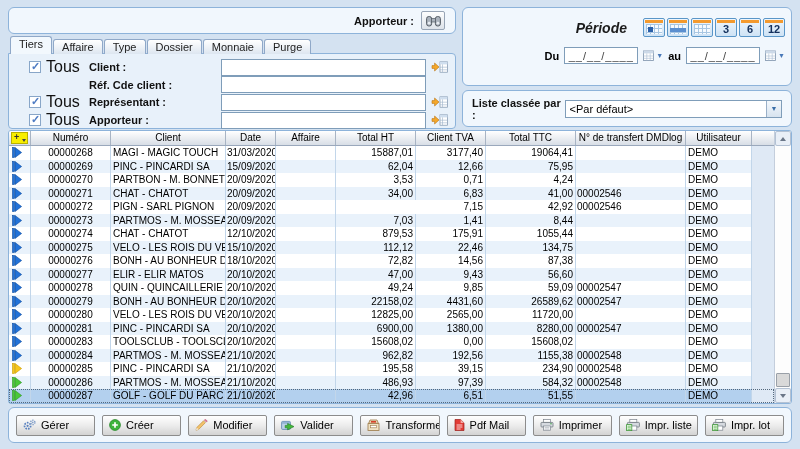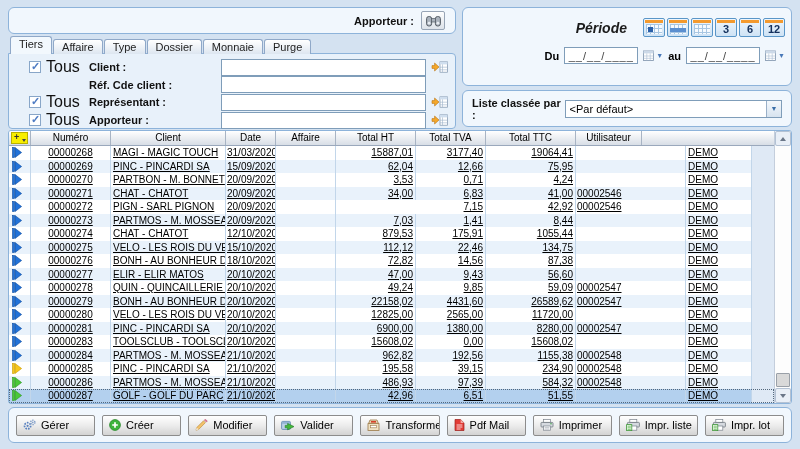--- a/index.html
+++ b/index.html
@@ -55,21 +55,21 @@
 
 
 #table-panel { position:absolute; left:8px; top:130px; width:784px; height:274px; border:1px solid #8db3da; border-radius:3px; background:#dfe9f5; display:flex; overflow:hidden; }
 .table-main { flex:1; display:flex; flex-direction:column; overflow:hidden; }
 .thead { display:flex; height:15px; background:linear-gradient(#ffffff,#d8dee6); border-bottom:1px solid #9aa8bc; flex:none; }
 .th { font-size:10px; text-align:center; line-height:14px; border-right:1px solid #a8b4c4; color:#000; overflow:hidden; white-space:nowrap; flex:none; cursor:pointer; }
 .th.icon-col { display:flex; align-items:center; justify-content:center; }
 .th.fill { flex:1; border-right:none; cursor:default; }
 .plus-btn { width:17px; height:12px; background:#f8ee00; border:1px solid #b9b100; font-size:9px; font-weight:bold; line-height:9px; text-align:left; padding-left:2px; color:#333; position:relative; cursor:pointer; }
 .plus-btn::after { content:""; position:absolute; right:1px; bottom:1px; border-left:2.5px solid transparent; border-right:2.5px solid transparent; border-top:3px solid #444; }
-.tbody { flex:1; background:#0ea5e9;text-decoration:underline; }
+.tbody { flex:1; background:#0ea5e9; }
 .trow { display:flex; height:13.5px; background:#fff; cursor:pointer; }
 .trow.alt { background:#e9f2fb; }
 .trow.selected { background:#b3d0ee; outline:1px dotted #54687c; outline-offset:-1px; }
 .td { font-size:10px; line-height:13px; border-right:1px solid #c2d6ea; white-space:nowrap; overflow:hidden; color:#000; flex:none; }
 .td.right { text-align:right; padding-right:2px; }
 .td.center { text-align:center; }
 .td.left { padding-left:2px; }
 .td.tight { padding-left:1px; }
 .td.flag-cell { display:flex; align-items:center; padding-left:3px; }
 .td.fill { flex:1; border-right:none; background:#dfe9f5; }
@@ -244,22 +244,23 @@
     <div class="table-main">
       <div class="thead" id="thead">
           <div class="th icon-col" style="width: 22px;">
             <span class="plus-btn">+</span>
           </div>
           <div class="th" style="width: 80px;">Numéro</div>
           <div class="th" style="width: 115px;">Client</div>
           <div class="th" style="width: 50px;">Date</div>
           <div class="th" style="width: 60px;">Affaire</div>
           <div class="th" style="width: 80px;">Total HT</div>
-          <div class="th" style="width: 70px;">Total TVA</div>
+          <div class="th" style="width: 70px;">Client TVA</div>
           <div class="th" style="width: 90px;">Total TTC</div>
+          <div class="th" style="width: 110px;">N° de transfert DMDlog</div>
           <div class="th" style="width: 66px;">Utilisateur</div>
           <div class="th fill"></div>
         </div>
       <div class="tbody" id="tbody">
           <div class="trow">
             <div class="td flag-cell" style="width: 22px;">
               <svg width="10" height="11" viewBox="0 0 10 11">
                 <rect x="0.5" y="0.5" width="1.8" height="10" fill="#2272d8" stroke="#0a4a9e" stroke-width="0.6"></rect>
                 <path d="M3 0.5 L9.6 5.5 L3 10.5 z" fill="#2272d8" stroke="#0a4a9e" stroke-width="0.6"></path>
               </svg>

